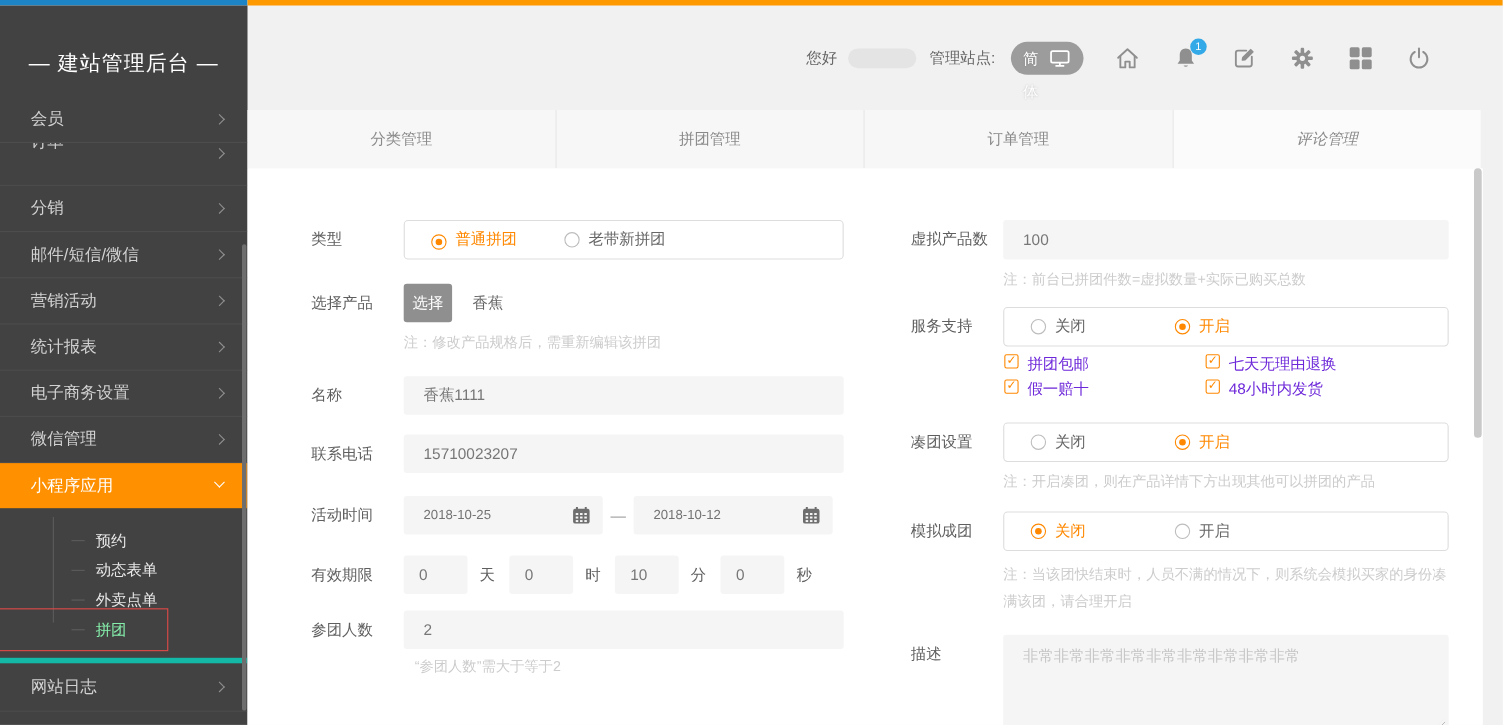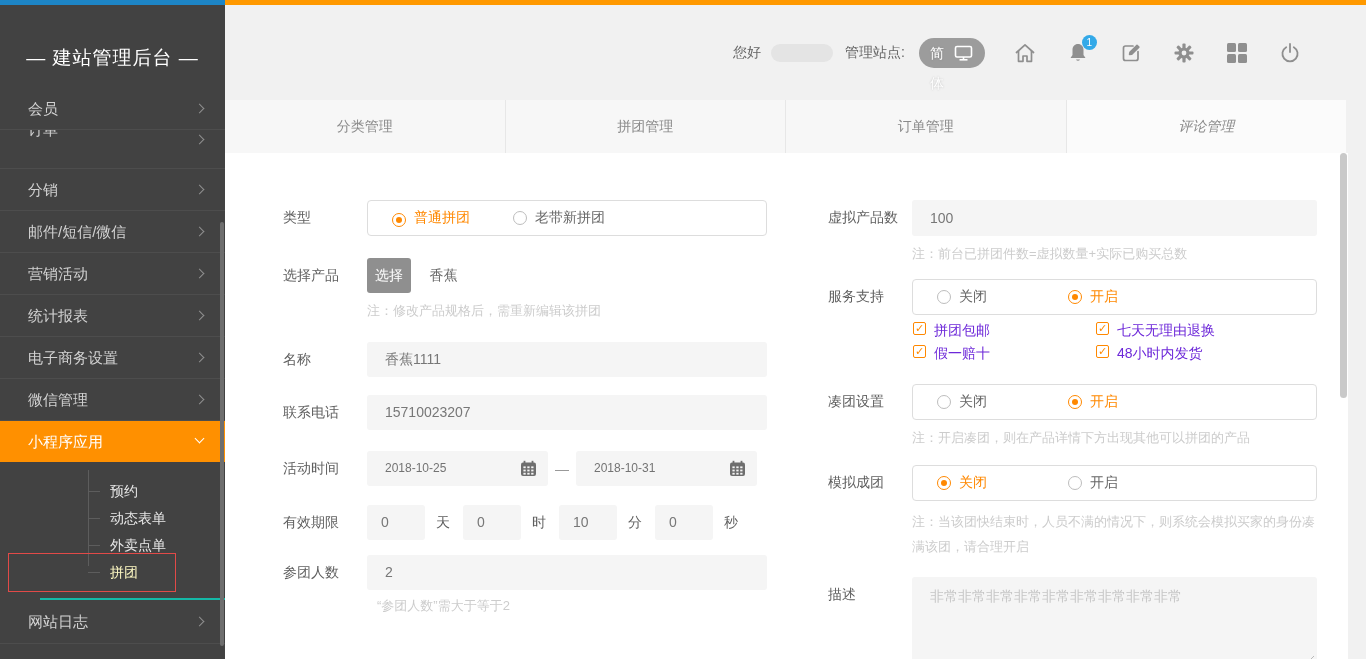--- a/index.html
+++ b/index.html
@@ -17,25 +17,25 @@
   .menu { position:relative; }
   .mitem { position:relative; height:42px; line-height:42px; padding-left:28px; color:#d2d2d2; font-size:15px;
            border-bottom:1px solid #4d4d4d; cursor:pointer; }
   .mitem .chev { position:absolute; right:22px; top:17px; width:7px; height:7px;
            border-top:1px solid #8f8f8f; border-right:1px solid #8f8f8f; transform:rotate(45deg); }
   .mitem.clipped { height:39px; overflow:hidden; }
   .mitem.clipped .lab { display:block; margin-top:-21px; }
   .mitem.clipped .chev { top:6px; }
   .mitem.active { background:#ff9000; color:#fff; height:41px; line-height:41px; border-bottom:none; }
   .mitem.active .chev { border-color:#fff; transform:rotate(135deg); top:14px; }
-  .submenu { position:relative; padding:16px 0 12px 0; border-bottom:2px solid #14b8a6;margin-left:40px; }
+  .submenu { position:relative; padding:16px 0 12px 17px; border-bottom:5px solid #14b8a6; }
   .submenu .tree-line { position:absolute; left:48px; top:8px; height:96px; width:1px; background:#5d5d5d; }
   .subitem { position:relative; height:27px; line-height:27px; padding-left:70px; color:#e8e8e8; font-size:14px; cursor:pointer; }
   .subitem::before { content:''; position:absolute; left:48px; top:13px; width:12px; height:1px; background:#5d5d5d; }
-  .subitem.current { color:#fef9c3; }
+  .subitem.current { color:#86efac; }
   .red-box { position:absolute; left:-32px; top:-6px; width:168px; height:39px; border:1px solid #e24a48; pointer-events:none; }
   .side-thumb { position:absolute; right:1px; top:217px; width:4px; height:424px; background:#6e6e6e; border-radius:2px; }
 
   
   .header { position:absolute; left:225px; top:5px; right:0; height:95px; }
   .hrow { position:absolute; left:508px; top:33px; display:flex; align-items:center; }
   .greet { font-size:14px; color:#666; }
   .name-blur { width:62px; height:18px; background:#e4e4e4; border-radius:9px; margin:0 12px 0 10px; }
   .site-label { font-size:14px; color:#666; margin-right:14px; }
   .lang-pill { position:relative; width:66px; height:30px; background:#9c9c9c; border-radius:16px;
@@ -303,21 +303,21 @@
                 <rect x="7.3" y="9.6" width="2.3" height="1.8"></rect>
                 <rect x="11.2" y="9.6" width="2.3" height="1.8"></rect>
               <rect x="3.4" y="12.8" width="2.3" height="1.8"></rect>
                 <rect x="7.3" y="12.8" width="2.3" height="1.8"></rect>
                 <rect x="11.2" y="12.8" width="2.3" height="1.8"></rect>
             </g>
           </svg>
         </div>
         <span class="dsep">—</span>
         <div class="dinput">
-          <span>2018-10-31</span>
+          <span>2018-10-12</span>
           <svg width="17" height="17" viewBox="0 0 17 17">
             <rect x="1" y="2.5" width="15" height="13.5" rx="2" fill="#6e6e6e"></rect>
             <line x1="4.5" y1="0.8" x2="4.5" y2="4" stroke="#6e6e6e" stroke-width="1.8"></line>
             <line x1="12.5" y1="0.8" x2="12.5" y2="4" stroke="#6e6e6e" stroke-width="1.8"></line>
             <g fill="#f5f5f5">
               <rect x="3.4" y="6.4" width="2.3" height="1.8"></rect>
                 <rect x="7.3" y="6.4" width="2.3" height="1.8"></rect>
                 <rect x="11.2" y="6.4" width="2.3" height="1.8"></rect>
               <rect x="3.4" y="9.6" width="2.3" height="1.8"></rect>
                 <rect x="7.3" y="9.6" width="2.3" height="1.8"></rect>

